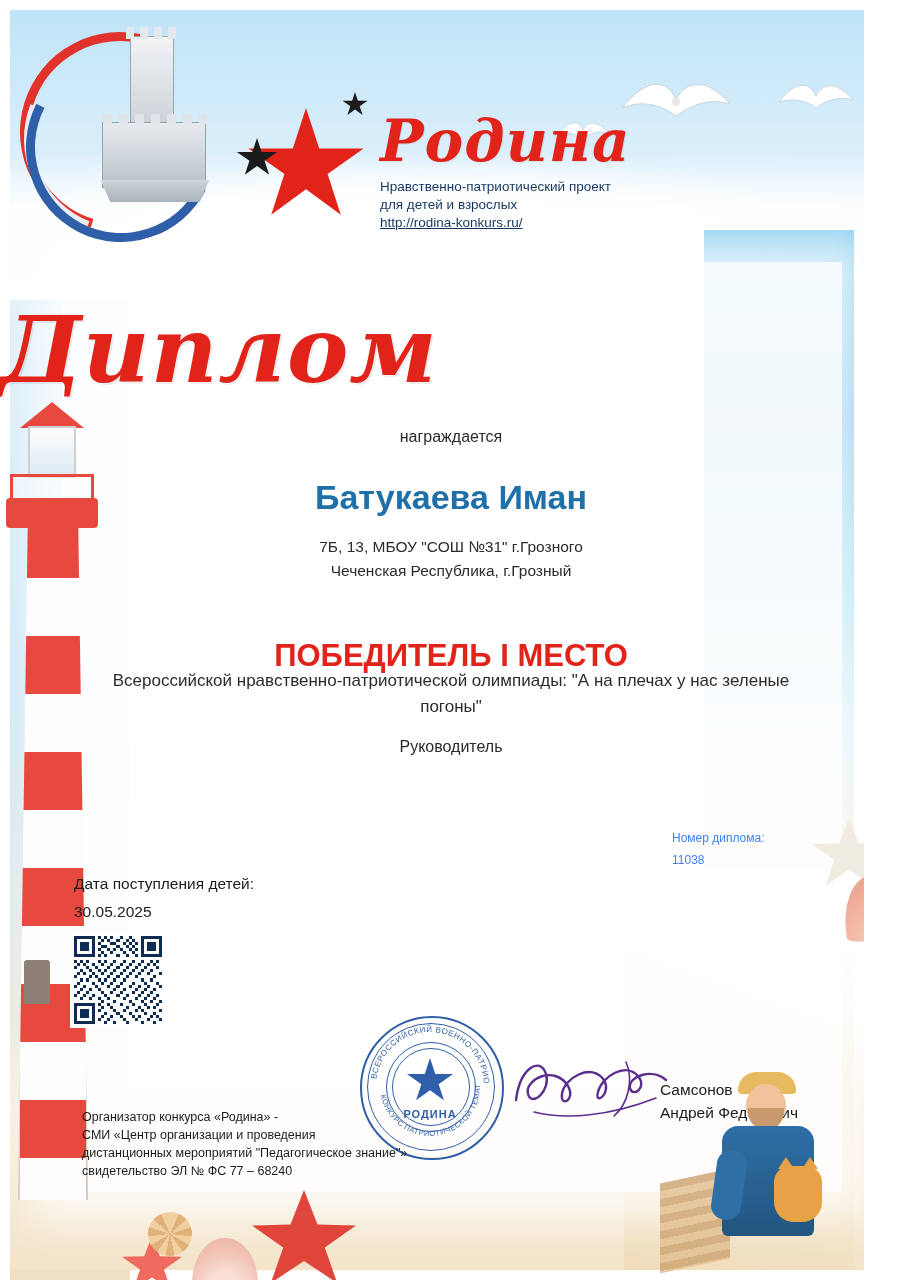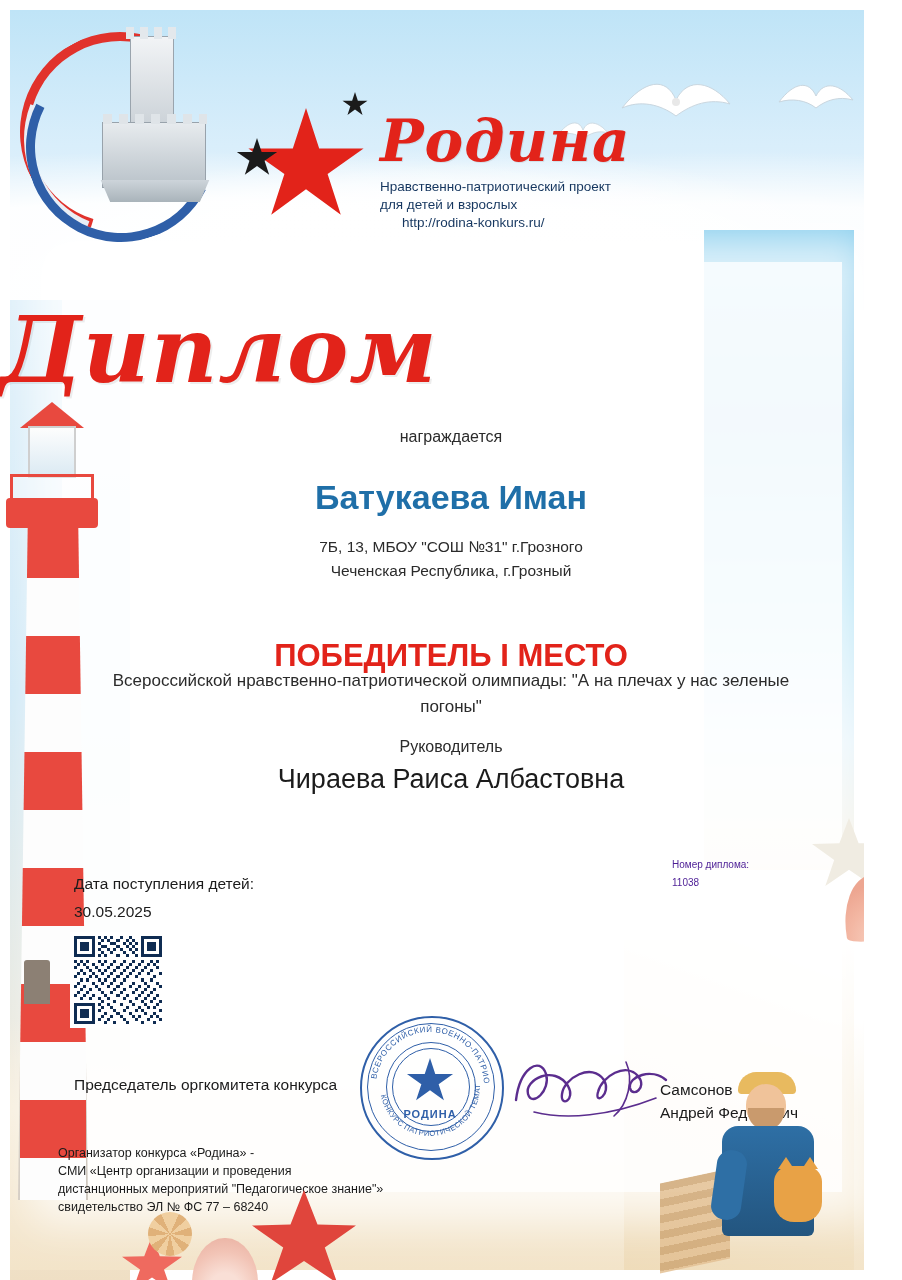--- a/index.html
+++ b/index.html
@@ -244,21 +244,21 @@
   }
   .brand-sub {
     margin-top: 8px;
     font-size: 13.5px;
     color: #15365f;
     line-height: 1.35;
   }
   .brand-url {
     font-size: 13.5px;
     color: #15365f;
-    margin-left: 22px;
+    text-decoration: underline;
   }
 
   .gull {
     position: absolute;
     color: #ffffff;
   }
   .gull svg { display: block; }
   .gull-1 { left: 618px; top: 74px; }
   .gull-2 { left: 776px; top: 78px; }
   .gull-3 { left: 556px; top: 118px; }
@@ -349,23 +349,23 @@
 
   .meta-left {
     position: absolute;
     left: 74px; top: 870px;
     font-size: 15.5px;
     color: #1b1b1b;
     line-height: 1.8;
   }
   .meta-right {
     position: absolute;
-    left: 672px; top: 856px;
-    font-size: 10px;
-    color: #4c1d95;
+    left: 672px; top: 828px;
+    font-size: 12px;
+    color: #3b82f6;
     line-height: 1.8;
   }
 
   
   .qr {
     position: absolute;
     left: 70px; top: 932px;
     width: 96px; height: 96px;
     background: #ffffff;
     padding: 4px;
@@ -428,26 +428,25 @@
   }
 
   .chair-label {
     position: absolute;
     left: 74px; top: 1076px;
     font-size: 15.5px;
     color: #1b1b1b;
   }
   .organizer {
     position: absolute;
-    left: 58px; top: 1108px;
+    left: 82px; top: 1108px;
     width: 420px;
     font-size: 12.5px;
     color: #1b1b1b;
     line-height: 1.45;
-    margin-top: 36px;
   }
 
   
   .starfish {
     position: absolute;
     background: #e0453c;
     clip-path: polygon(50% 0%, 63% 36%, 100% 37%, 70% 60%, 82% 97%, 50% 74%, 18% 97%, 30% 60%, 0% 37%, 37% 36%);
   }
   .sf-1 { left: 252px; top: 1190px; width: 104px; height: 96px; }
   .sf-2 { left: 122px; top: 1236px; width: 60px; height: 56px; background: #ef6a5f; }
@@ -617,21 +616,20 @@
   </div>
 
   <div class="doc-title">Диплом</div>
   <div class="awarded-label">награждается</div>
   <div class="awarded-name">Батукаева Иман</div>
   <div class="awarded-info1">7Б, 13, МБОУ "СОШ №31" г.Грозного</div>
   <div class="awarded-info2">Чеченская Республика, г.Грозный</div>
   <div class="result">ПОБЕДИТЕЛЬ I МЕСТО</div>
   <div class="event-name">Всероссийской нравственно-патриотической олимпиады: "А на плечах у нас зеленые погоны"</div>
   <div class="supervisor-label">Руководитель</div>
-  <div class="supervisor-name">Чираева Раиса Албастовна</div>
 
   <div class="meta-left">
     <div>Дата поступления детей:</div>
     <div>30.05.2025</div>
   </div>
   <div class="meta-right">
     <div>Номер диплома:</div>
     <div>11038</div>
   </div>
 
@@ -882,21 +880,20 @@
       <path d="M10 54 C 14 22, 34 10, 40 28 C 45 44, 26 62, 22 48 C 18 34, 48 18, 62 40 C 70 54, 54 62, 56 48 C 58 32, 86 16, 98 34 C 106 48, 88 60, 92 46 C 96 30, 120 16, 132 30 C 142 42, 126 52, 124 42 C 122 30, 146 22, 160 34" fill="none" stroke="#5b2d8e" stroke-width="2.4" stroke-linecap="round"></path>
       <path d="M28 66 C 60 74, 104 70, 150 52" fill="none" stroke="#5b2d8e" stroke-width="1.6" stroke-linecap="round"></path>
       <path d="M120 16 C 128 34, 122 58, 108 70" fill="none" stroke="#5b2d8e" stroke-width="1.6" stroke-linecap="round"></path>
     </svg>
   </div>
   <div class="sig-name">
     <div>Самсонов</div>
     <div>Андрей Федорович</div>
   </div>
 
-  <div class="chair-label">Председатель оргкомитета конкурса</div>
   <div class="organizer">
     <div>Организатор конкурса «Родина» -</div>
     <div>СМИ «Центр организации и проведения</div>
     <div>дистанционных мероприятий "Педагогическое знание"»</div>
     <div>свидетельство ЭЛ № ФС 77 – 68240</div>
   </div>
 
   <div class="starfish sf-1"></div>
   <div class="starfish sf-2"></div>
   <div class="sf-white"></div>

